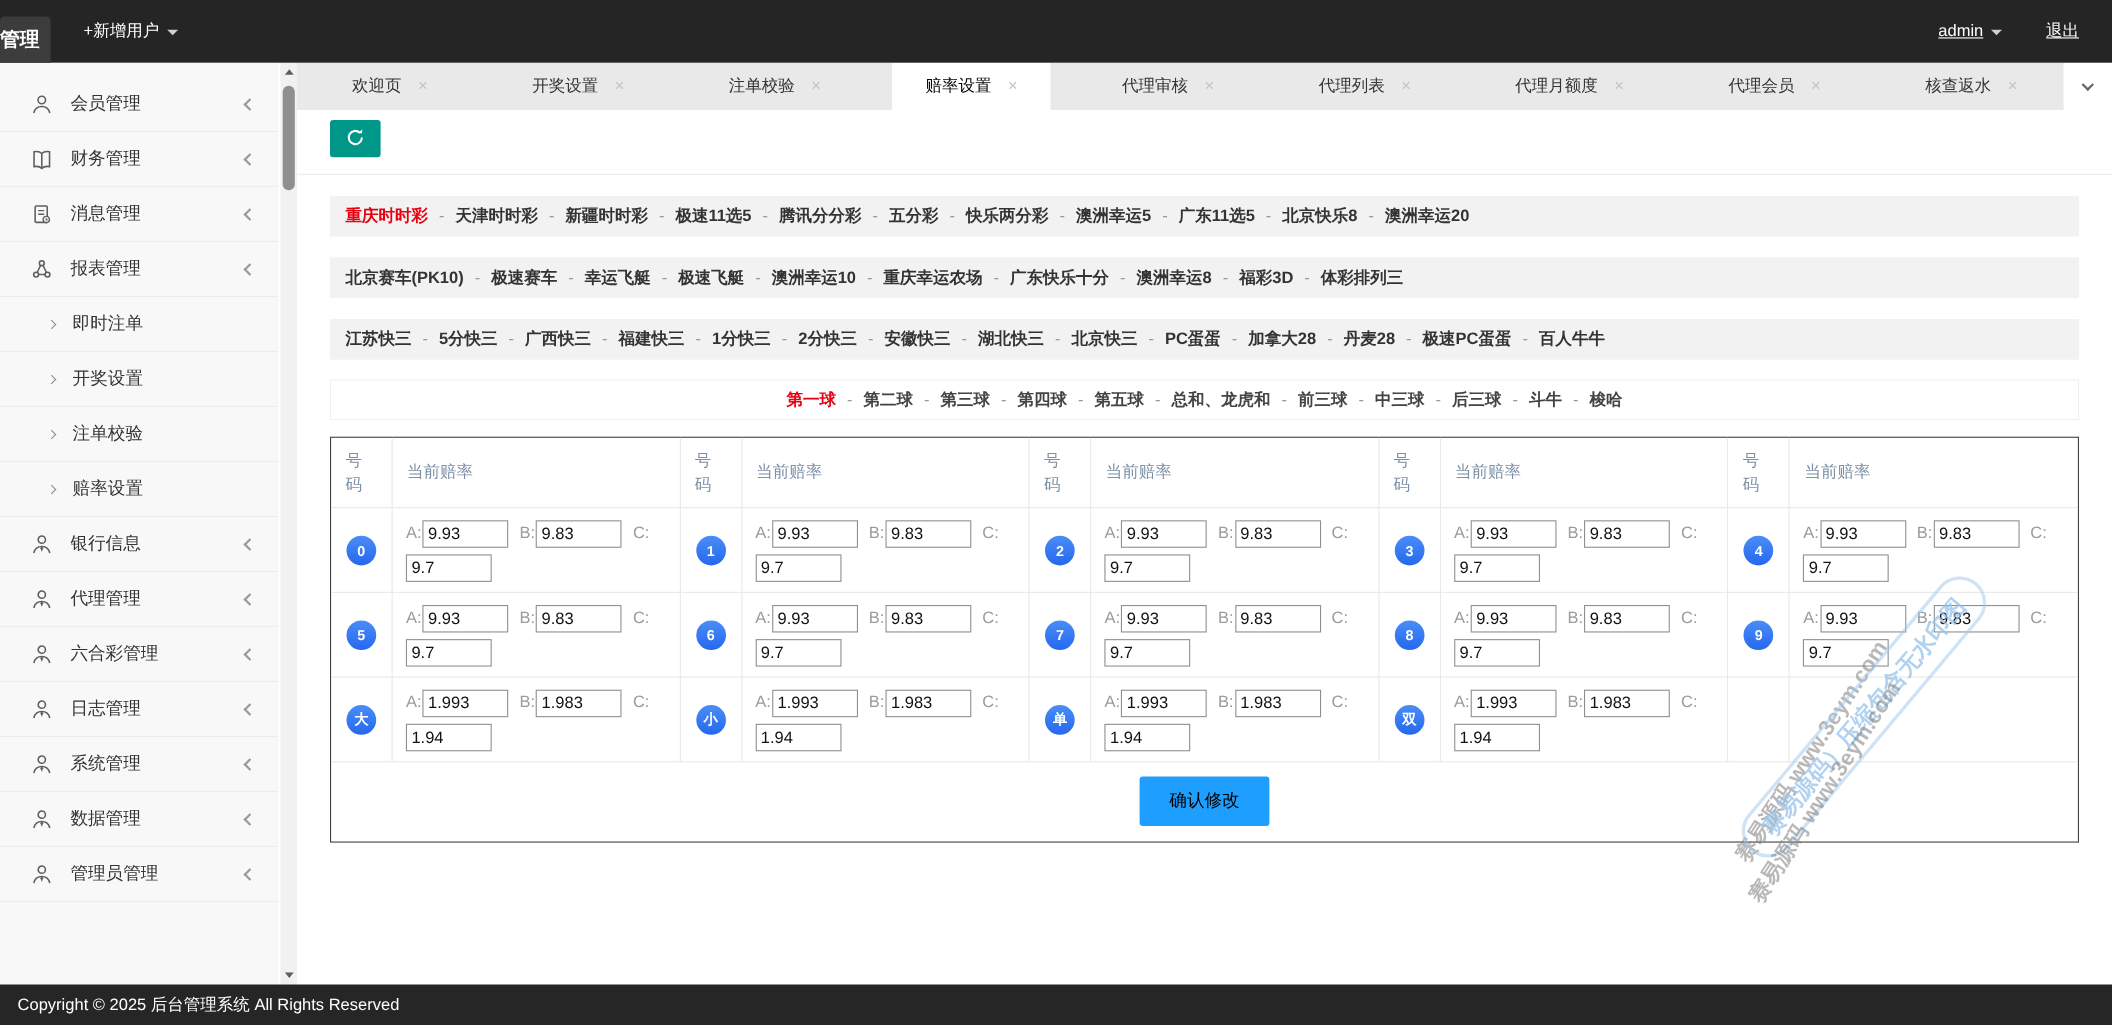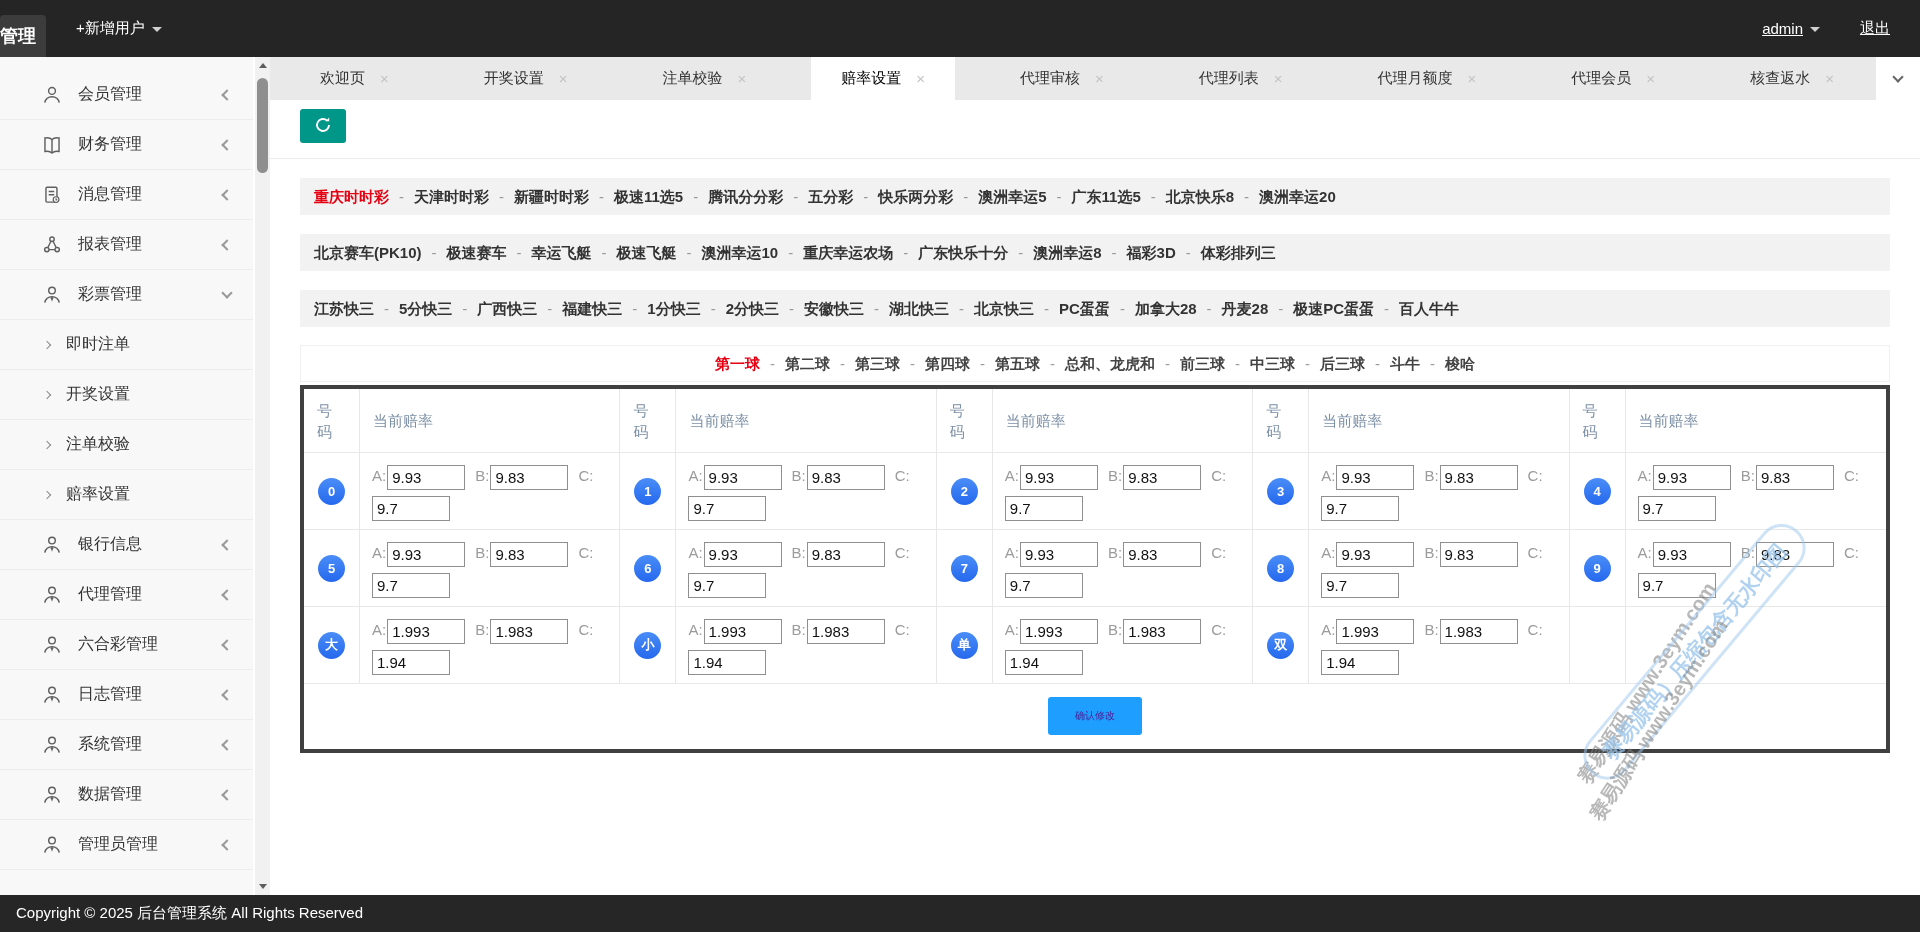--- a/index.html
+++ b/index.html
@@ -9,21 +9,21 @@
   
   .topbar { position:absolute; top:0; left:0; right:0; height:57px; background:#252525; display:flex; align-items:center; color:#fff; z-index:30; }
   .logo-box { align-self:flex-end; width:46px; height:42px; background:#3c3c3c; border-radius:4px 4px 0 0; display:flex; align-items:center; justify-content:flex-start; overflow:hidden; font-size:18px; font-weight:bold; color:#fff; }
   .adduser { margin-left:30px; font-size:15px; display:flex; align-items:center; gap:7px; cursor:pointer; }
   .caret { width:0; height:0; border:5px solid transparent; border-top-color:#d0d0d0; margin-top:6px; }
   .topbar-right { margin-left:auto; display:flex; align-items:center; gap:40px; margin-right:30px; font-size:15px;text-decoration:underline; }
   .tr-item { display:flex; align-items:center; gap:7px; cursor:pointer; }
 
   
   .sidebar { position:absolute; top:57px; left:0; width:253px; bottom:37px; background:#f8f8f8; padding-top:13px; overflow:hidden; z-index:10; }
-  .side-item { height:50px; display:flex; align-items:center; padding:0 22px 0 41px; border-bottom:1px solid #ececec; font-size:16px; color:#333; cursor:pointer; background:#f8f8f8; }
+  .side-item { height:50px; display:flex; align-items:center; padding:0 22px 0 27px; border-bottom:1px solid #ececec; font-size:16px; color:#333; cursor:pointer; background:#f8f8f8; }
   .side-item .ico { width:22px; height:22px; margin-right:15px; flex:none; display:flex; align-items:center; }
   .side-item .lbl2 { flex:1; white-space:nowrap; overflow:hidden; }
   .chev { display:inline-block; width:8px; height:8px; border-left:2px solid #999; border-bottom:2px solid #999; }
   .chev-left { transform:rotate(45deg); }
   .chev-down { transform:rotate(-45deg); margin-top:-4px; }
   .side-sub { height:50px; display:flex; align-items:center; padding:0 22px 0 44px; border-bottom:1px solid #ececec; font-size:16px; color:#333; cursor:pointer; }
   .chev-right { display:inline-block; width:6px; height:6px; border-left:1.5px solid #8a8a8a; border-bottom:1.5px solid #8a8a8a; transform:rotate(225deg); margin-right:16px; }
 
   
   .vscroll { position:absolute; left:255px; top:57px; width:15px; bottom:37px; background:#f1f1f1; z-index:20; }
@@ -50,32 +50,32 @@
 
   .lottery-bar { margin-top:19px; background:#f2f2f2; padding:0 14px; height:37px; line-height:37px; font-size:15px; font-weight:600; color:#333; white-space:nowrap; overflow:hidden; }
   .lottery-bar .sep, .ball-bar .sep { color:#999; font-weight:400; margin:0 10px; }
   .l-link { cursor:pointer; }
   .l-link.selected { color:#e60012; font-weight:700; }
 
   .ball-bar { margin-top:18px; height:37px; line-height:35px; text-align:center; font-size:15px; font-weight:700; color:#444; background:#fff; border:1px solid #f0f0f0; }
   .b-link { cursor:pointer; }
   .b-link.selected { color:#e60012; }
 
-  .odds-table { margin-top:3px; border:4px solid #404040; display:grid; grid-template-columns:repeat(5, 56px minmax(0,1fr)); background:#fff; }
+  .odds-table { margin-top:15px; border:1px solid #404040; display:grid; grid-template-columns:repeat(5, 56px minmax(0,1fr)); background:#fff; }
   .tc { border-right:1px solid #e8e8e8; border-bottom:1px solid #e8e8e8; }
   .tc.lastcol { border-right:none; }
   .th { color:#7b8fa5; font-size:15px; padding:10px 13px; min-height:64px; display:flex; align-items:center; line-height:21px; }
   .th-no { word-break:break-all; }
   .td-no { display:flex; align-items:center; justify-content:center; min-height:66px; }
   .badge { width:27px; height:27px; border-radius:50%; background:linear-gradient(#4a8df7,#2568ee); color:#fff; font-size:13px; font-weight:700; display:flex; align-items:center; justify-content:center; }
   .td-odds { padding:7px 12px; font-size:15px; color:#111; line-height:31px; }
   .olbl { color:#9b9b9b; margin-right:1px; }
   .odds-input { width:78px; height:25px; border:1px solid #8f8f8f; font-size:15px; padding:0 4px; margin-right:10px; font-family:inherit; color:#111; background:#fff; vertical-align:middle; }
   .btn-row { grid-column:1 / -1; text-align:center; padding:13px 0 14px; }
-  .confirm-btn { background:#1E9FFF; color:#4c1d95; border:none; font-size:10px; padding:12px 27px; border-radius:3px; cursor:pointer; font-family:Liberation Mono, monospace; }
+  .confirm-btn { background:#1E9FFF; color:#000000; border:none; font-size:16px; padding:12px 27px; border-radius:3px; cursor:pointer; font-family:Liberation Mono, monospace; }
 
   
   .wm { position:absolute; font-weight:700; white-space:nowrap; pointer-events:none; transform-origin:left center; }
   .wm-gray { color:rgba(125,125,125,0.55); font-size:20px; }
   .wm-blue { color:rgba(150,195,235,0.75); font-size:21px; border:3px solid rgba(160,200,238,0.5); border-radius:40px; padding:7px 20px; }
 
   
   .footer { position:absolute; bottom:0; left:0; right:0; height:37px; background:#262626; color:#fff; font-size:15px; display:flex; align-items:center; padding-left:16px; z-index:30; }
 </style>
 </head>
@@ -135,31 +135,20 @@
       <span class="ico">
         <svg width="22" height="22" viewBox="0 0 20 20">
           <circle cx="10" cy="4.8" r="2" fill="none" stroke="#5f5f5f" stroke-width="1.3"></circle>
           <circle cx="5.3" cy="14.2" r="2" fill="none" stroke="#5f5f5f" stroke-width="1.3"></circle>
           <circle cx="14.7" cy="14.2" r="2" fill="none" stroke="#5f5f5f" stroke-width="1.3"></circle>
           <path d="M9 6.6l-2.8 5.8M11 6.6l2.8 5.8M7.3 14.2h5.4" fill="none" stroke="#5f5f5f" stroke-width="1.2"></path>
         </svg>
       </span>
       <span class="lbl2">报表管理</span>
       <span class="chev chev-left"></span>
-    </div>
-    <div class="side-item">
-      <span class="ico">
-        <svg width="22" height="22" viewBox="0 0 20 20">
-          <circle cx="10" cy="6" r="3" fill="none" stroke="#5f5f5f" stroke-width="1.3"></circle>
-          <path d="M3.4 17c.9-4 4.1-5.4 6.6-5.4s5.7 1.4 6.6 5.4" fill="none" stroke="#5f5f5f" stroke-width="1.3"></path>
-          <path d="M10 11.2l-1.1 1.8 1.1 3.2 1.1-3.2z" fill="#5f5f5f"></path>
-        </svg>
-      </span>
-      <span class="lbl2">彩票管理</span>
-      <span class="chev chev-down"></span>
     </div>
     <div class="side-sub">
       <span class="chev-right"></span>
       <span>即时注单</span>
     </div>
     <div class="side-sub">
       <span class="chev-right"></span>
       <span>开奖设置</span>
     </div>
     <div class="side-sub">

